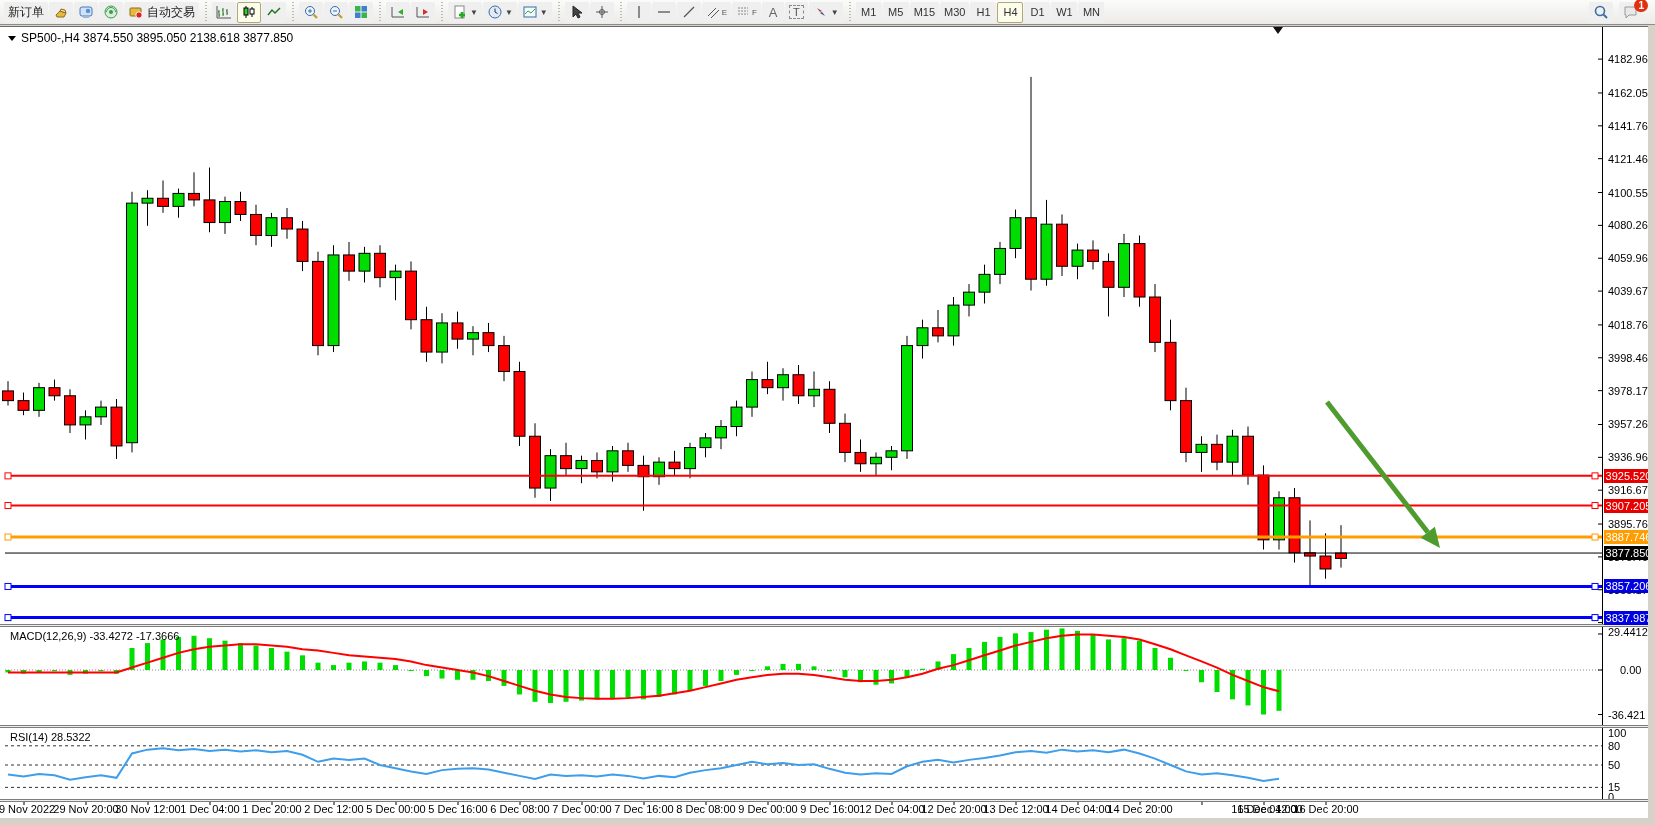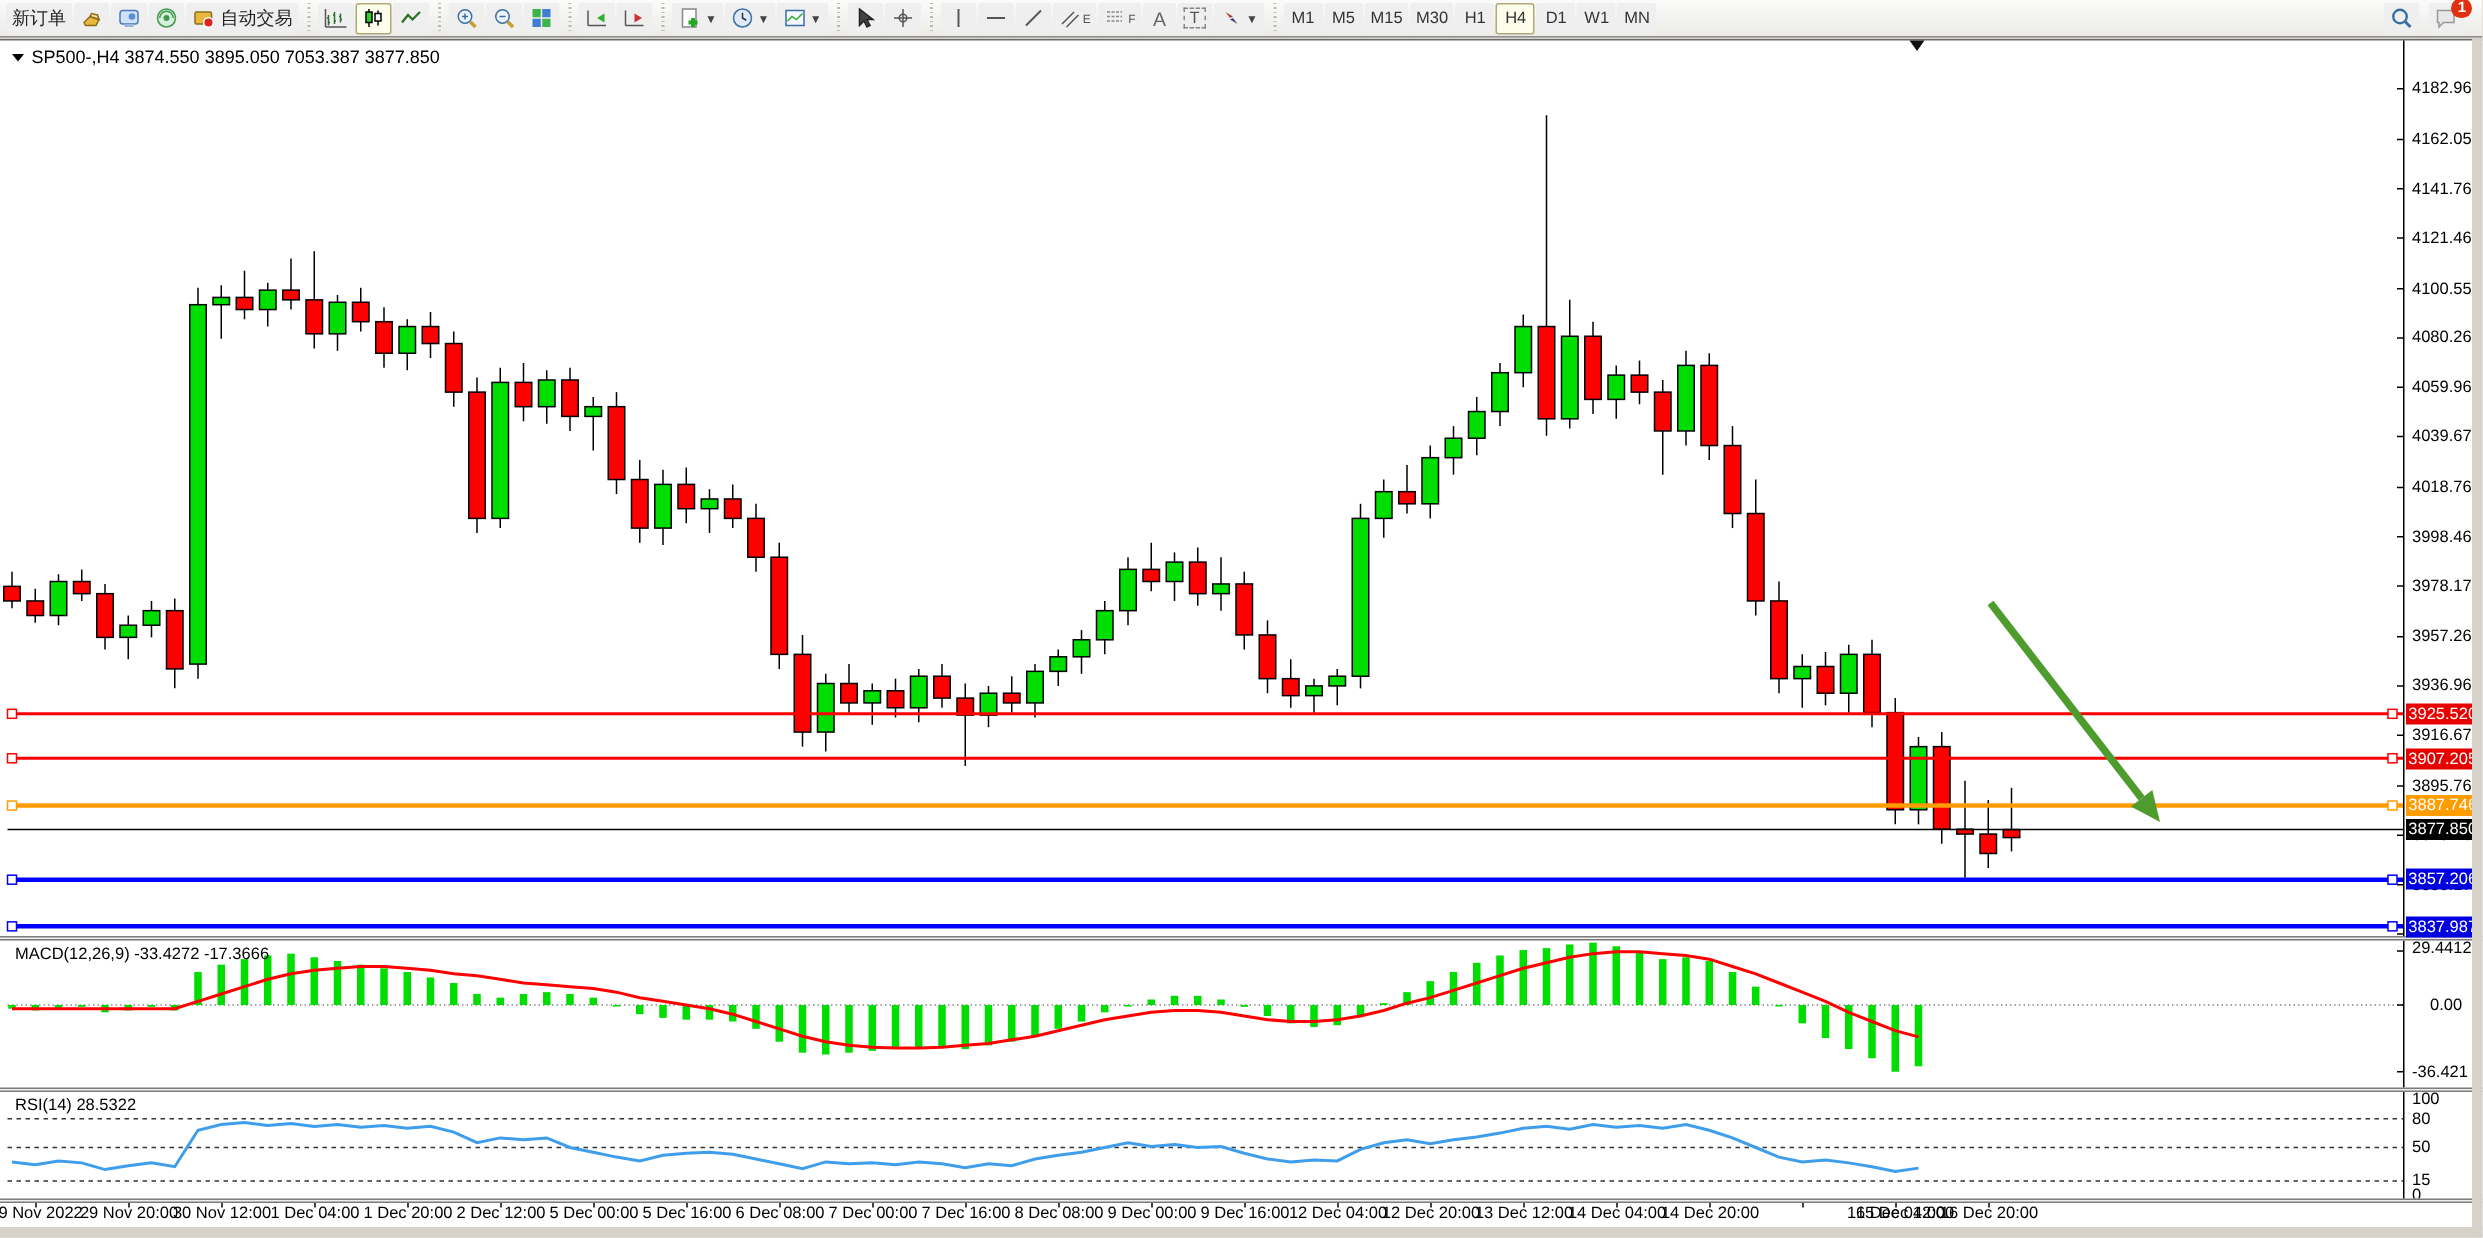--- a/index.html
+++ b/index.html
@@ -236,21 +236,21 @@
           </svg>
         <span id="chat-badge">1</span>
       </button>
     </div>
   </div>
 
   <div id="window"></div>
 
   <div id="chart-title">
     <span id="title-tri"></span>
-    <span>SP500-,H4  3874.550 3895.050 7053.387 3877.850</span>
+    <span>SP500-,H4  3874.550 3895.050 2138.618 3877.850</span>
   </div>
   <div id="top-marker"></div>
 
   <svg id="chart-svg">
       <line x1="1598" y1="59.11182780718869" x2="1602" y2="59.11182780718869" stroke="#000"></line>
       <line x1="1598" y1="92.9616745611589" x2="1602" y2="92.9616745611589" stroke="#000"></line>
       <line x1="1598" y1="125.81593758707153" x2="1602" y2="125.81593758707153" stroke="#000"></line>
       <line x1="1598" y1="158.67020061298416" x2="1602" y2="158.67020061298416" stroke="#000"></line>
       <line x1="1598" y1="192.52004736695437" x2="1602" y2="192.52004736695437" stroke="#000"></line>
       <line x1="1598" y1="225.374310392867" x2="1602" y2="225.374310392867" stroke="#000"></line>

